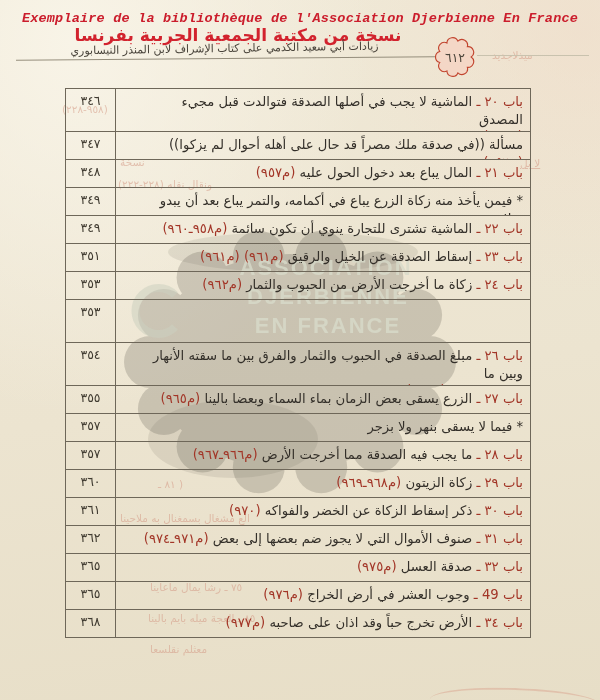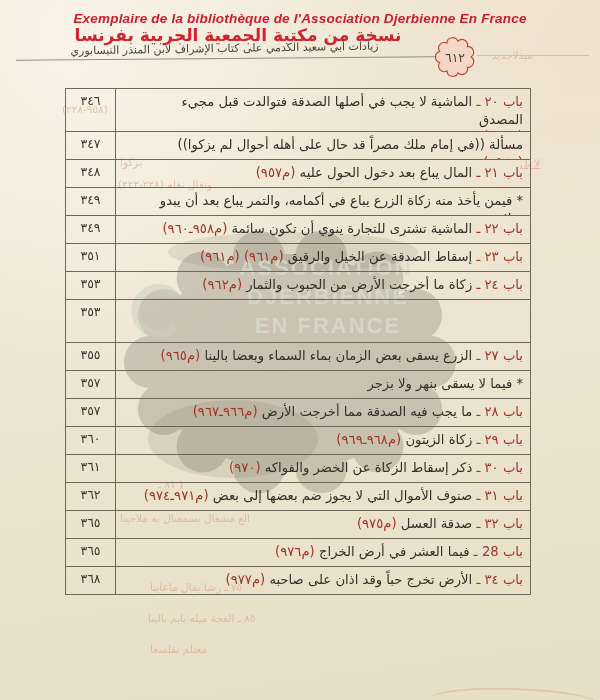--- a/index.html
+++ b/index.html
@@ -7,21 +7,21 @@
     position:relative;width:600px;height:700px;overflow:hidden;
     font-family:"DejaVu Sans",sans-serif;
     background:
       radial-gradient(ellipse at 12% 6%, rgba(249,245,233,.9) 0%, rgba(249,245,233,0) 40%),
       radial-gradient(ellipse at 97% 4%, rgba(240,219,200,.55) 0%, rgba(240,219,200,0) 28%),
       linear-gradient(172deg,#f0e9d7 0%,#ece4d0 55%,#e7dec7 100%);
   }
   
   .french-line{
     position:absolute;top:11px;left:0;width:600px;text-align:center;
-    font-family:Liberation Sans, sans-serif;font-style:italic;font-weight:bold;
+    font-family:Liberation Mono, monospace;font-style:italic;font-weight:bold;
     font-size:13.5px;color:#cb1d2c;letter-spacing:.2px;z-index:3;
   }
   .arabic-red-line{
     position:absolute;top:25px;left:0;width:476px;text-align:center;direction:rtl;
     font-weight:bold;font-size:17px;color:#d2232e;z-index:3;
   }
   .title-line{
     position:absolute;top:42px;left:12px;width:425px;text-align:center;direction:rtl;
     font-size:11px;color:#48433a;transform:rotate(-0.9deg);z-index:3;white-space:nowrap;
   }
@@ -109,21 +109,21 @@
   </div>
 
   <div class="tbl">
     <div id="tbody">
         <div class="row tall">
           <div class="num">٣٤٦</div>
           <div class="txt" dir="rtl"><span class="red">باب ٢٠ ـ</span><span> الماشية لا يجب في أصلها الصدقة فتوالدت قبل مجيء المصدق</span><br><span class="red">(م٩٥٥)</span></div>
         </div>
         <div class="row">
           <div class="num">٣٤٧</div>
-          <div class="txt" dir="rtl"><span>مسألة ((في إمام ملك مصراً قد حال على أهله أحوال لم يزكوا)) </span><span class="red">(م٩٥٦)</span></div>
+          <div class="txt" dir="rtl"><span>مسألة ((في صدقة ملك مصراً قد حال على أهله أحوال لم يزكوا)) </span><span class="red">(م٩٥٦)</span></div>
         </div>
         <div class="row">
           <div class="num">٣٤٨</div>
           <div class="txt" dir="rtl"><span class="red">باب ٢١ ـ</span><span> المال يباع بعد دخول الحول عليه </span><span class="red">(م٩٥٧)</span></div>
         </div>
         <div class="row">
           <div class="num">٣٤٩</div>
           <div class="txt" dir="rtl"><span>* فيمن يأخذ منه زكاة الزرع يباع في أكمامه، والتمر يباع بعد أن يبدو صلاحه</span></div>
         </div>
         <div class="row">
@@ -134,20 +134,24 @@
           <div class="num">٣٥١</div>
           <div class="txt" dir="rtl"><span class="red">باب ٢٣ ـ</span><span> إسقاط الصدقة عن الخيل والرقيق </span><span class="red">(م٩٦١) (م٩٦١)</span></div>
         </div>
         <div class="row">
           <div class="num">٣٥٣</div>
           <div class="txt" dir="rtl"><span class="red">باب ٢٤ ـ</span><span> زكاة ما أخرجت الأرض من الحبوب والثمار </span><span class="red">(م٩٦٢)</span></div>
         </div>
         <div class="row tall">
           <div class="num">٣٥٣</div>
         </div>
+        <div class="row tall">
+          <div class="num">٣٥٤</div>
+          <div class="txt" dir="rtl"><span class="red">باب ٢٦ ـ</span><span> مبلغ الصدقة في الحبوب والثمار والفرق بين ما سقته الأنهار وبين ما</span><br><span>سقي بالرشاء </span><span class="red">(م٩٦٤)</span></div>
+        </div>
         <div class="row">
           <div class="num">٣٥٥</div>
           <div class="txt" dir="rtl"><span class="red">باب ٢٧ ـ</span><span> الزرع يسقى بعض الزمان بماء السماء وبعضا بالينا </span><span class="red">(م٩٦٥)</span></div>
         </div>
         <div class="row">
           <div class="num">٣٥٧</div>
           <div class="txt" dir="rtl"><span>* فيما لا يسقى بنهر ولا بزجر</span></div>
         </div>
         <div class="row">
           <div class="num">٣٥٧</div>
@@ -164,32 +168,32 @@
         <div class="row">
           <div class="num">٣٦٢</div>
           <div class="txt" dir="rtl"><span class="red">باب ٣١ ـ</span><span> صنوف الأموال التي لا يجوز ضم بعضها إلى بعض </span><span class="red">(م٩٧١ـ٩٧٤)</span></div>
         </div>
         <div class="row">
           <div class="num">٣٦٥</div>
           <div class="txt" dir="rtl"><span class="red">باب ٣٢ ـ</span><span> صدقة العسل </span><span class="red">(م٩٧٥)</span></div>
         </div>
         <div class="row">
           <div class="num">٣٦٥</div>
-          <div class="txt" dir="rtl"><span class="red">باب 28 ـ</span><span> فيما العشر في أرض الخراج </span><span class="red">(م٩٧٦)</span></div>
+          <div class="txt" dir="rtl"><span class="red">باب 49 ـ</span><span> وجوب العشر في أرض الخراج </span><span class="red">(م٩٧٦)</span></div>
         </div>
         <div class="row">
           <div class="num">٣٦٨</div>
           <div class="txt" dir="rtl"><span class="red">باب ٣٤ ـ</span><span> الأرض تخرج حباً وقد اذان على صاحبه </span><span class="red">(م٩٧٧)</span></div>
         </div>
       </div>
   </div>
 
   <div class="corner-mark"></div>
 <div class="ghost" style="left: 62px; top: 87px;">(٩٥٨-٢٢٨)</div>
-    <div class="ghost" style="left: 120px; top: 140px;">يزكوا</div>
+    <div class="ghost" style="left: 120px; top: 140px;">نسخة</div>
     <div class="ghost" style="left: 118px; top: 162px;">ونقال نقله (٢٢٨-٢٢٢)</div>
     <div class="ghost" style="left: 520px; top: 141px; text-decoration: underline;">لا بل</div>
     <div class="ghost" style="left: 492px; top: 33px;">ميذلاجديد</div>
     <div class="ghost" style="left: 158px; top: 462px;">( ٨١ ـ</div>
     <div class="ghost" style="left: 120px; top: 496px;">الع مشغال بسمغنال به ملاحينا</div>
     <div class="ghost" style="left: 150px; top: 565px;">٧٥ ـ رشا يمال ماعاينا</div>
     <div class="ghost" style="left: 148px; top: 596px;">٨٥ ـ العجة ميله بايم بالينا</div>
     <div class="ghost" style="left: 150px; top: 627px;">معثلم نقلسعا</div>
   </div>
 

